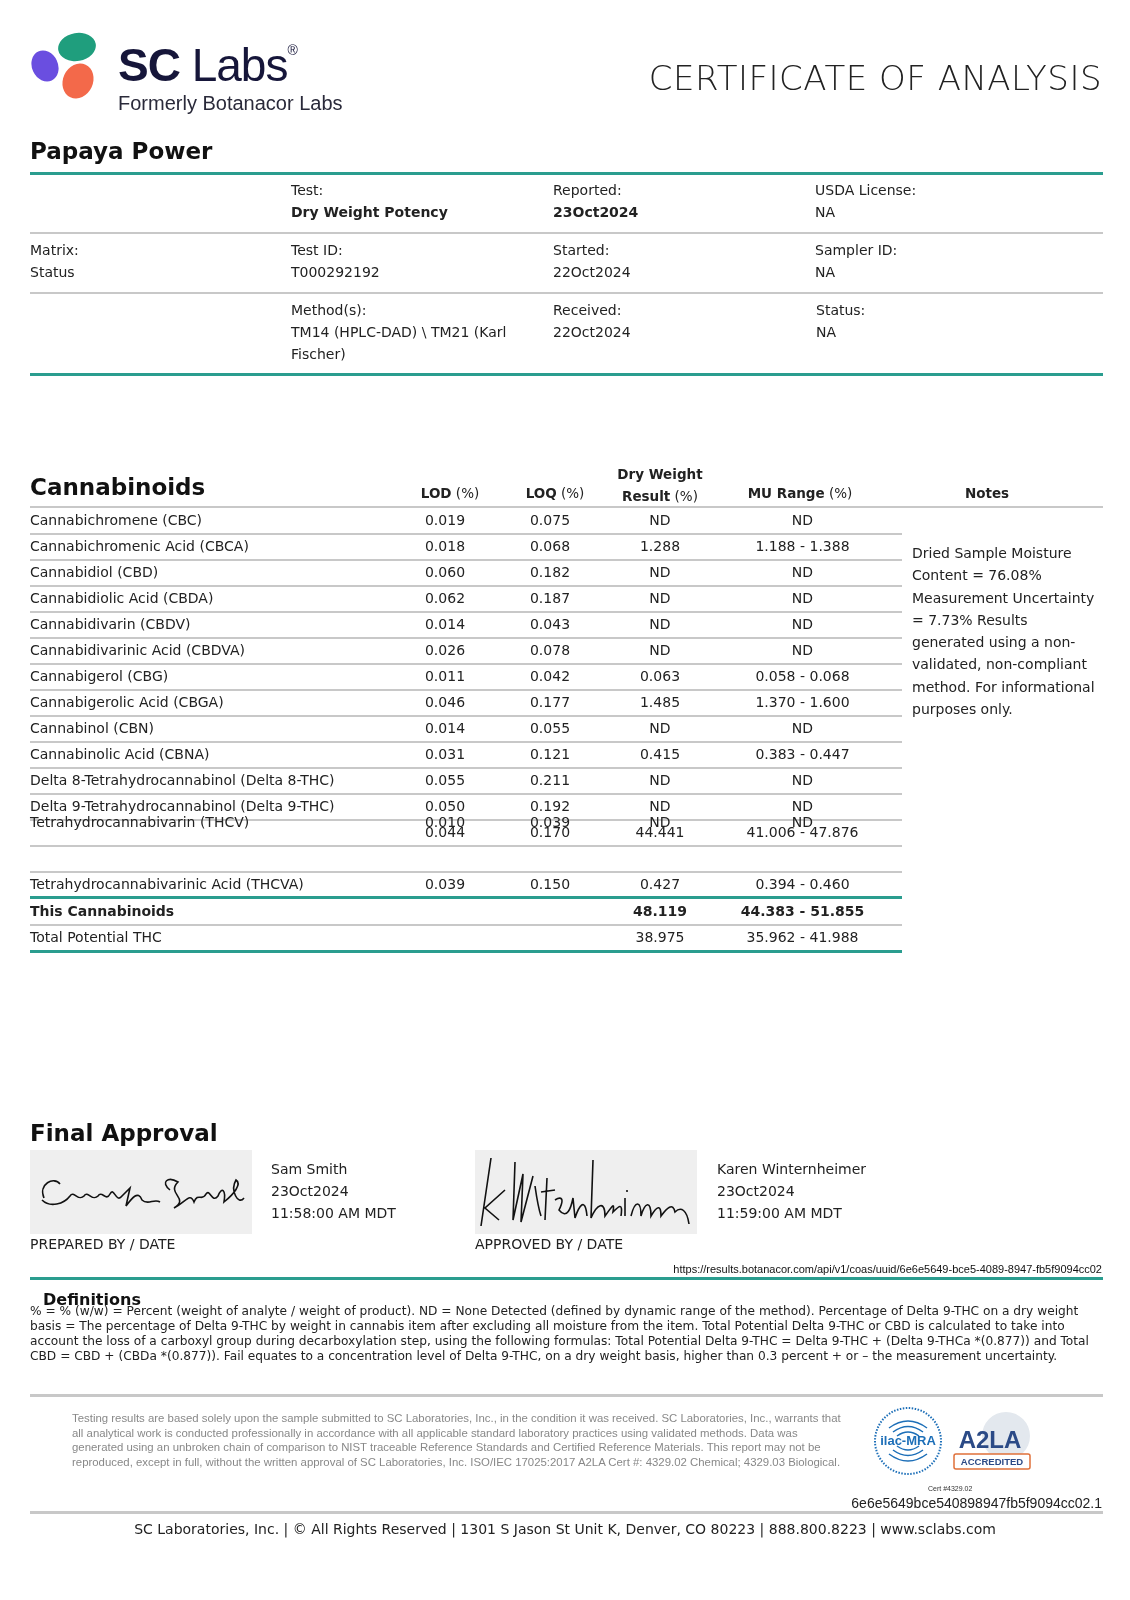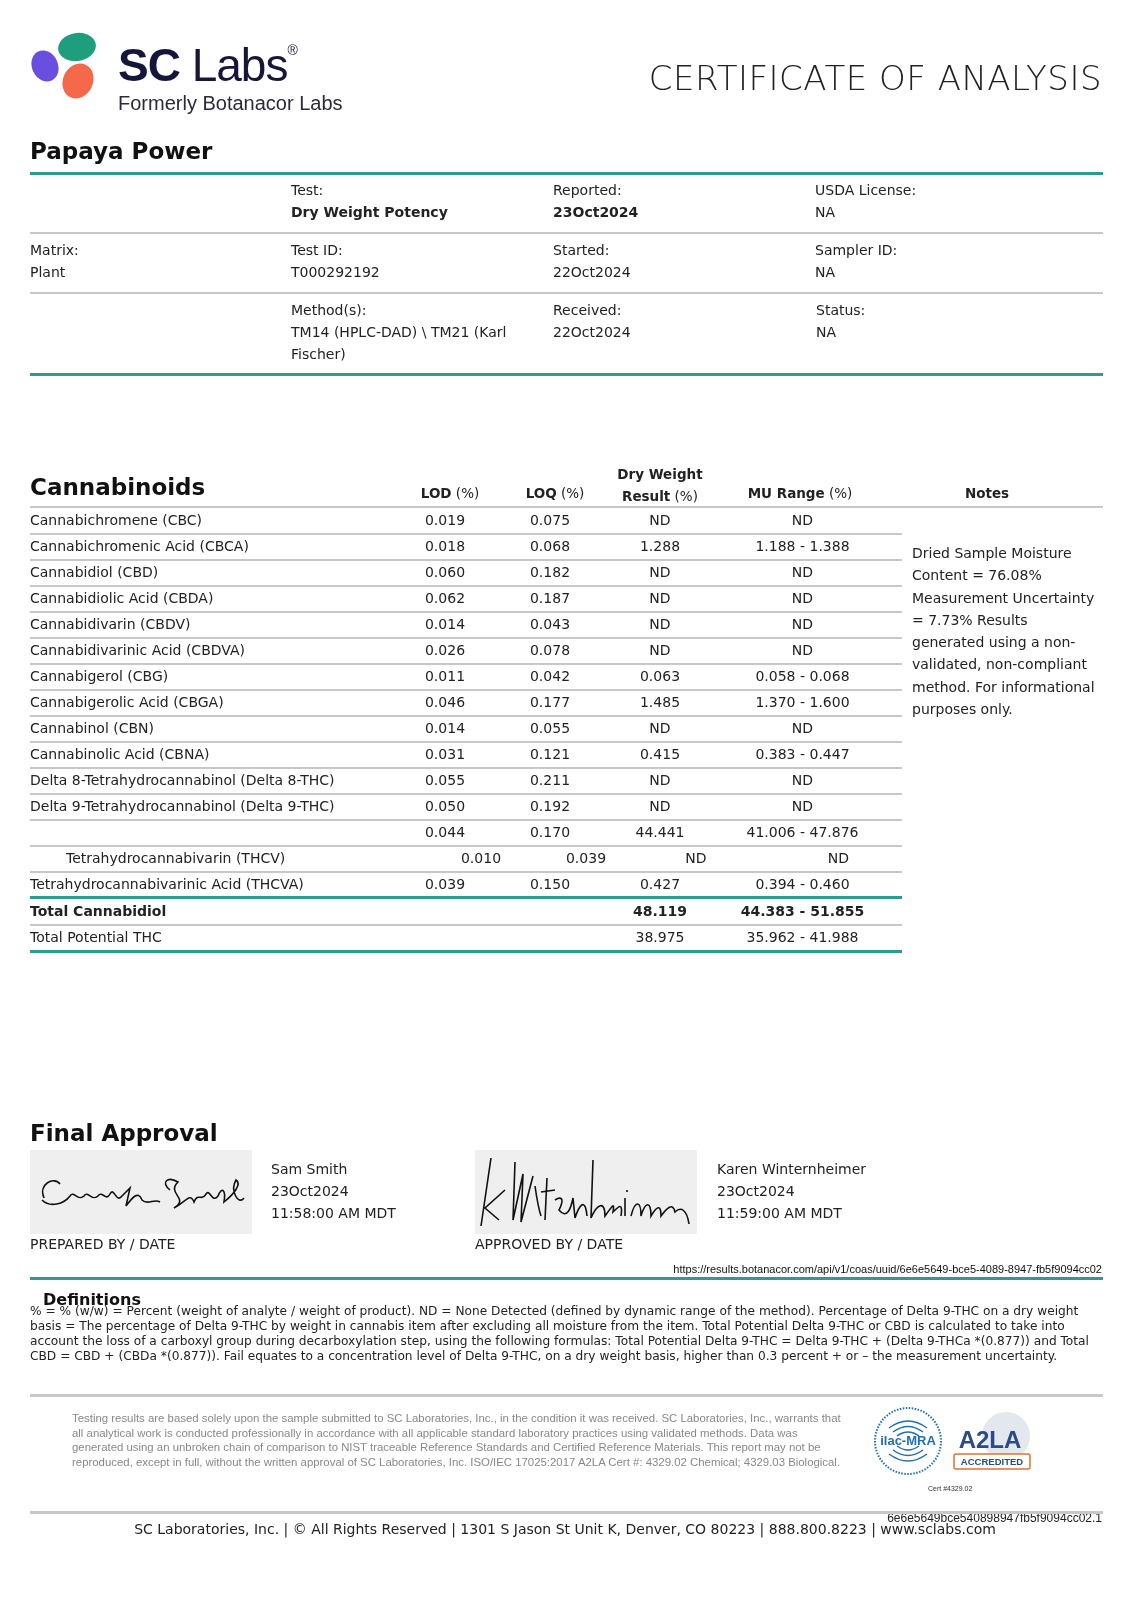--- a/index.html
+++ b/index.html
@@ -42,21 +42,21 @@
   .sig-text { font-size: 14px; line-height: 22px; color: #222; }
   .sig-caption { font-size: 14px; color: #222; }
 
   .url { right: 28px; top: 1263px; font-family: "Liberation Sans", sans-serif; font-size: 11px; color: #111; }
 
   #defs-title { left: 43px; top: 1290px; font-size: 16px; font-weight: bold; color: #111; }
   #defs-body { left: 30px; top: 1304px; width: 1073px; font-size: 12.2px; line-height: 15px; color: #222; }
 
   #disclaimer { left: 72px; top: 1411px; width: 780px; font-family: "Liberation Sans", sans-serif; font-size: 11.4px; line-height: 14.6px; color: #888; }
   .cert-small { font-family: "Liberation Sans", sans-serif; font-size: 7px; color: #333; }
-  .cert-id { font-family: "Liberation Sans", sans-serif; font-size: 12px; color: #222; margin-top: 16px; }
+  .cert-id { font-family: "Liberation Sans", sans-serif; font-size: 14px; color: #222; }
 
   #footer { left: 0; width: 1130px; top: 1521px; text-align: center; font-size: 14px; color: #222; }
 </style>
 </head>
 <body>
 
 <div id="logo" class="abs">
   <svg width="80" height="80" style="position:absolute;left:0;top:0">
     <ellipse cx="47" cy="17" rx="19" ry="14" fill="#1f9e7d" transform="rotate(-10 47 17)"></ellipse>
     <ellipse cx="15" cy="36" rx="13" ry="16" fill="#6a4ee0" transform="rotate(-25 15 36)"></ellipse>
@@ -79,21 +79,21 @@
   <div class="info-val bold">23Oct2024</div>
 </div>
 <div class="abs" style="left:815px;top:179px">
   <div class="info-label">USDA License:</div>
   <div class="info-val">NA</div>
 </div>
 <div class="gray-rule" style="top:232px"></div>
 
 <div class="abs" style="left:30px;top:239px">
   <div class="info-label">Matrix:</div>
-  <div class="info-val">Plant</div>
+  <div class="info-val">Status</div>
 </div>
 <div class="abs" style="left:291px;top:239px">
   <div class="info-label">Test ID:</div>
   <div class="info-val">T000292192</div>
 </div>
 <div class="abs" style="left:553px;top:239px">
   <div class="info-label">Started:</div>
   <div class="info-val">22Oct2024</div>
 </div>
 <div class="abs" style="left:815px;top:239px">
@@ -223,38 +223,38 @@
       <div class="c mu">ND</div>
     </div>
     <div class="row-line" style="top: 819px;"></div>
     <div class="row" style="top: 820px;">
       <div class="c lod">0.044</div>
       <div class="c loq">0.170</div>
       <div class="c res">44.441</div>
       <div class="c mu">41.006 - 47.876</div>
     </div>
     <div class="row-line" style="top: 845px;"></div>
-    <div class="row" style="top: 846px; margin-left: 36px;">
+    <div class="row" style="top: 810px;">
       <div class="c name">Tetrahydrocannabivarin (THCV)</div>
       <div class="c lod">0.010</div>
       <div class="c loq">0.039</div>
       <div class="c res">ND</div>
       <div class="c mu">ND</div>
     </div>
     <div class="row-line" style="top: 871px;"></div>
     <div class="row" style="top: 872px;">
       <div class="c name">Tetrahydrocannabivarinic Acid (THCVA)</div>
       <div class="c lod">0.039</div>
       <div class="c loq">0.150</div>
       <div class="c res">0.427</div>
       <div class="c mu">0.394 - 0.460</div>
     </div>
     <div class="row-line" style="top: 896px; height: 3px; background: rgb(42, 157, 143);"></div>
     <div class="row" style="top: 899px; font-weight: bold;">
-      <div class="c name">Total Cannabidiol</div>
+      <div class="c name">This Cannabinoids</div>
       <div class="c res">48.119</div>
       <div class="c mu">44.383 - 51.855</div>
     </div>
     <div class="row-line" style="top: 924px;"></div>
     <div class="row" style="top: 925px;">
       <div class="c name">Total Potential THC</div>
       <div class="c res">38.975</div>
       <div class="c mu">35.962 - 41.988</div>
     </div>
     <div class="row-line" style="top: 950px; background: rgb(42, 157, 143); height: 3px;"></div>

